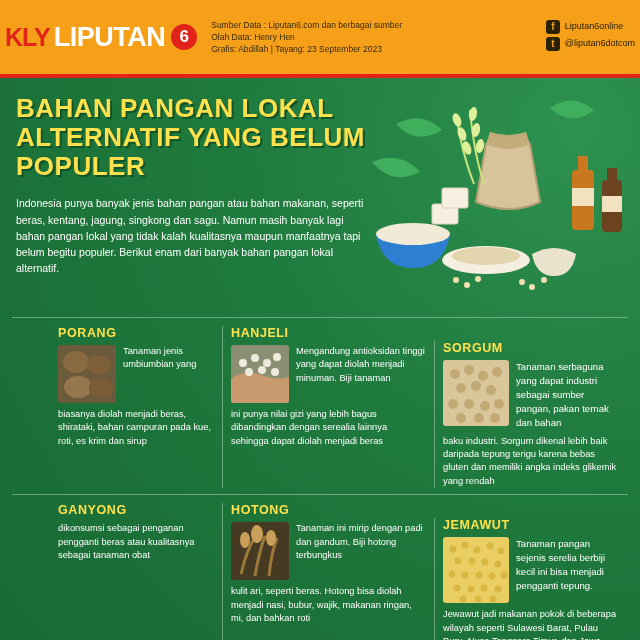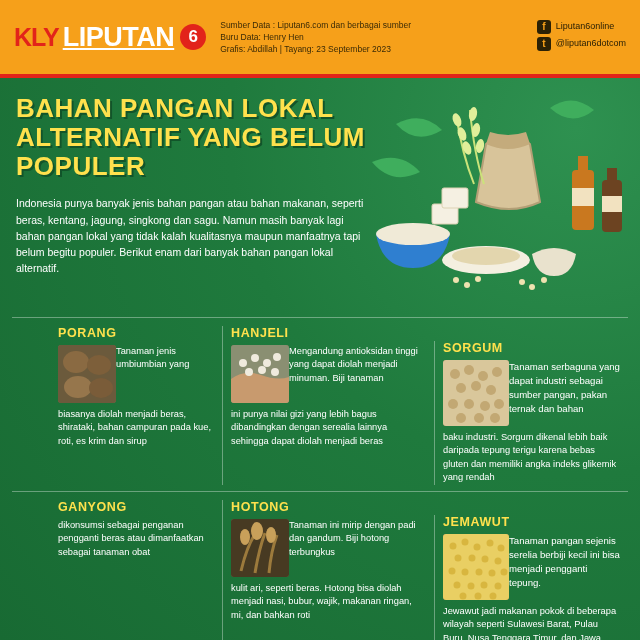--- a/index.html
+++ b/index.html
@@ -16,33 +16,33 @@
       radial-gradient(circle at 90% 20%, #2e9150 0%, #1f7a3d 45%, #186a33 100%);
     box-sizing:border-box;
   }
   
   .header{
     position:relative;
     height:74px;
     background:#f6a01a;
     display:flex;
     align-items:center;
-    padding:0 14px;
+    padding:0 5px;
     box-sizing:border-box;
   }
   .logo{
     display:flex;align-items:center;gap:4px;
     margin-right:14px;
   }
   .logo .kly{
     font-size:25px;font-weight:bold;color:#e2231a;letter-spacing:-1px;
     font-family:"Liberation Sans", sans-serif;
   }
   .logo .word{
-    font-size:27px;font-weight:bold;color:#ffffff;letter-spacing:-0.5px;text-decoration:underline;
+    font-size:27px;font-weight:bold;color:#ffffff;letter-spacing:-0.5px;
   }
   .logo .six{
     width:26px;height:26px;border-radius:50%;
     background:#e2231a;color:#fff;font-size:17px;font-weight:bold;
     display:flex;align-items:center;justify-content:center;
     margin-left:2px;
   }
   .src{
     font-size:8.5px;color:#3a2a06;line-height:1.45;
     flex:1;
@@ -93,21 +93,21 @@
   }
   .row{display:flex;}
   .col{flex:1;padding:0 8px;box-sizing:border-box;}
   .col.c1{flex:0 0 172px;margin-left:38px;}
   .col.c2{flex:0 0 212px;border-left:1px solid rgba(255,255,255,.35);}
   .col.c3{flex:1;border-left:1px solid rgba(255,255,255,.35);margin-top:15px;}
   .cat{
     color:#ffe14d;font-size:12.5px;font-weight:bold;letter-spacing:.6px;
     margin-bottom:5px;text-transform:uppercase;
   }
-  .body{display:flex;}
+  .body{display:flex;gap:7px;}
   .thumb{
     width:58px;height:58px;flex:0 0 58px;border-radius:3px;
     background:#7a6a4a;overflow:hidden;position:relative;
   }
   .thumb.big{width:66px;height:66px;flex:0 0 66px;}
   .txt{
     color:#ffffff;font-size:9.3px;line-height:1.45;
   }
   .txt.wide{font-size:9.6px;}
   .full{color:#fff;font-size:9.3px;line-height:1.45;margin-top:5px;}
@@ -118,21 +118,21 @@
 <div class="page">
 
   <div class="header">
     <div class="logo">
       <span class="kly">KLY</span>
       <span class="word">LIPUTAN</span>
       <span class="six">6</span>
     </div>
     <div class="src">
       <div>Sumber Data : Liputan6.com dan berbagai sumber</div>
-      <div>Buru Data: Henry Hen</div>
+      <div>Olah Data: Henry Hen</div>
       <div>Grafis: Abdillah | Tayang: 23 September 2023</div>
     </div>
     <div class="socials">
       <div class="soc-row">
         <span class="soc-ic soc-fb">f</span>
         <span>Liputan6online</span>
       </div>
       <div class="soc-row">
         <span class="soc-ic soc-tw">t</span>
         <span>@liputan6dotcom</span>
@@ -277,21 +277,21 @@
         <div class="full">baku industri. Sorgum dikenal lebih baik daripada tepung terigu karena bebas gluten dan memiliki angka indeks glikemik yang rendah</div>
       </div>
     </div>
 
     <div class="divider"></div>
 
     <div class="row">
 
       <div class="col c1">
         <div class="cat">GANYONG</div>
-        <div class="full">dikonsumsi sebagai penganan pengganti beras atau dimanfaatkan sebagai tanaman obat</div>
+        <div class="full">dikonsumsi sebagai penganan pengganti beras atau kualitasnya sebagai tanaman obat</div>
       </div>
 
       <div class="col c2">
         <div class="cat">HOTONG</div>
         <div class="body">
           <div class="thumb">
             <svg viewBox="0 0 58 58" width="58" height="58">
               <rect width="58" height="58" fill="#473a22"></rect>
               <g stroke="#9c7a3c" stroke-width="3" fill="none">
                 <path d="M10 52 q6 -26 16 -40"></path>

